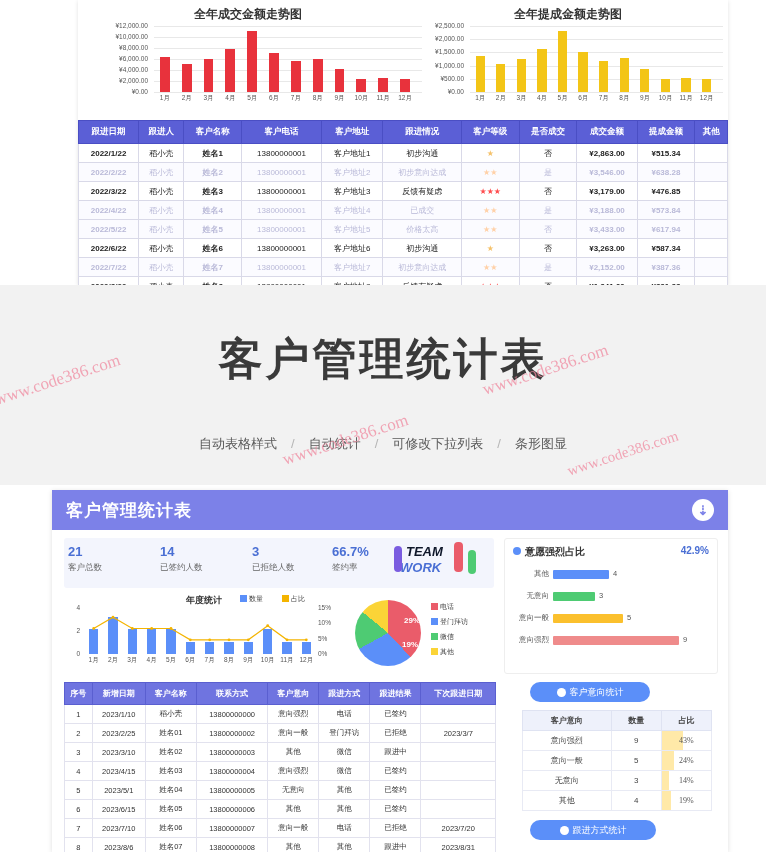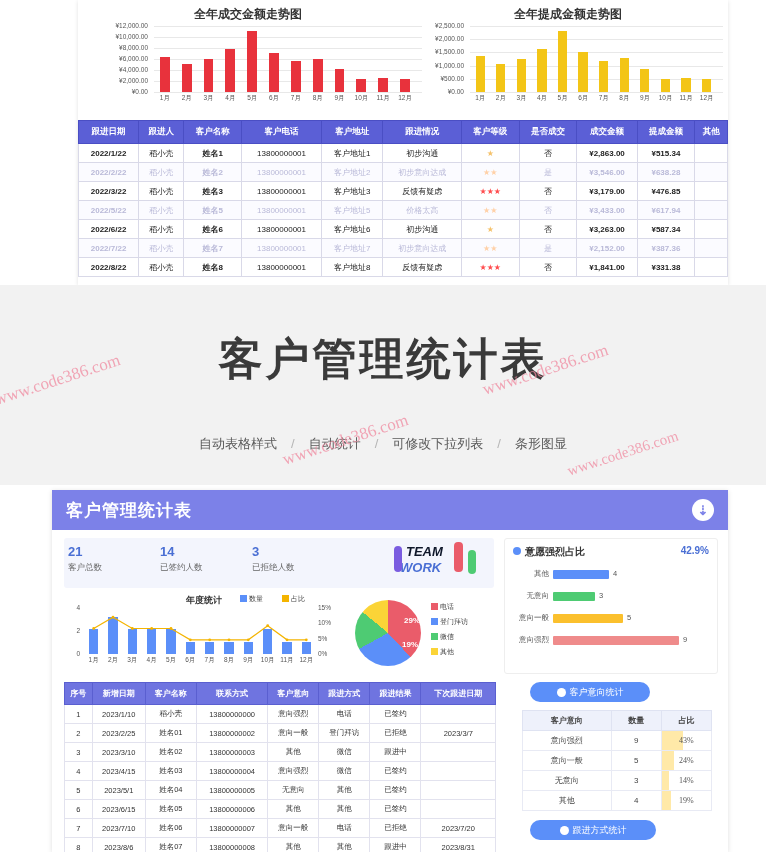--- a/index.html
+++ b/index.html
@@ -331,20 +331,33 @@
         <td>13800000001</td>
         <td>客户地址3</td>
         <td>反馈有疑虑</td>
         <td><span class="stars">★★★</span></td>
         <td>否</td>
         <td class="t-bold">¥3,179.00</td>
         <td class="t-bold">¥476.85</td>
         <td></td>
       </tr>
       <tr class="alt">
+        <td class="t-bold">2022/4/22</td>
+        <td>稻小壳</td>
+        <td class="t-bold">姓名4</td>
+        <td>13800000001</td>
+        <td>客户地址4</td>
+        <td>已成交</td>
+        <td><span class="stars-dim">★★</span></td>
+        <td>是</td>
+        <td class="t-bold">¥3,188.00</td>
+        <td class="t-bold">¥573.84</td>
+        <td></td>
+      </tr>
+      <tr class="alt">
         <td class="t-bold">2022/5/22</td>
         <td>稻小壳</td>
         <td class="t-bold">姓名5</td>
         <td>13800000001</td>
         <td>客户地址5</td>
         <td>价格太高</td>
         <td><span class="stars-dim">★★</span></td>
         <td>否</td>
         <td class="t-bold">¥3,433.00</td>
         <td class="t-bold">¥617.94</td>
@@ -414,20 +427,24 @@
       <div class="v">21</div>
       <div class="l">客户总数</div>
     </div>
     <div class="kpi" style="left:96px;">
       <div class="v">14</div>
       <div class="l">已签约人数</div>
     </div>
     <div class="kpi" style="left:188px;">
       <div class="v">3</div>
       <div class="l">已拒绝人数</div>
+    </div>
+    <div class="kpi" style="left:268px;">
+      <div class="v">66.7%</div>
+      <div class="l">签约率</div>
     </div>
 
     <div class="team-badge">
       <div class="team-txt" style="left:14px;top:4px;font-size:13px;color:#0f172a;">TEAM</div>
       <div class="team-txt" style="left:8px;top:20px;font-size:13px;color:#4a6fd4;">WORK</div>
       <div style="position:absolute;left:2px;top:6px;width:8px;height:26px;background:#7a5ce0;border-radius:4px;"></div>
       <div style="position:absolute;left:62px;top:2px;width:9px;height:30px;background:#ea5c6a;border-radius:4px;"></div>
       <div style="position:absolute;left:76px;top:10px;width:8px;height:24px;background:#4ecb73;border-radius:4px;"></div>
     </div>
   </div>

